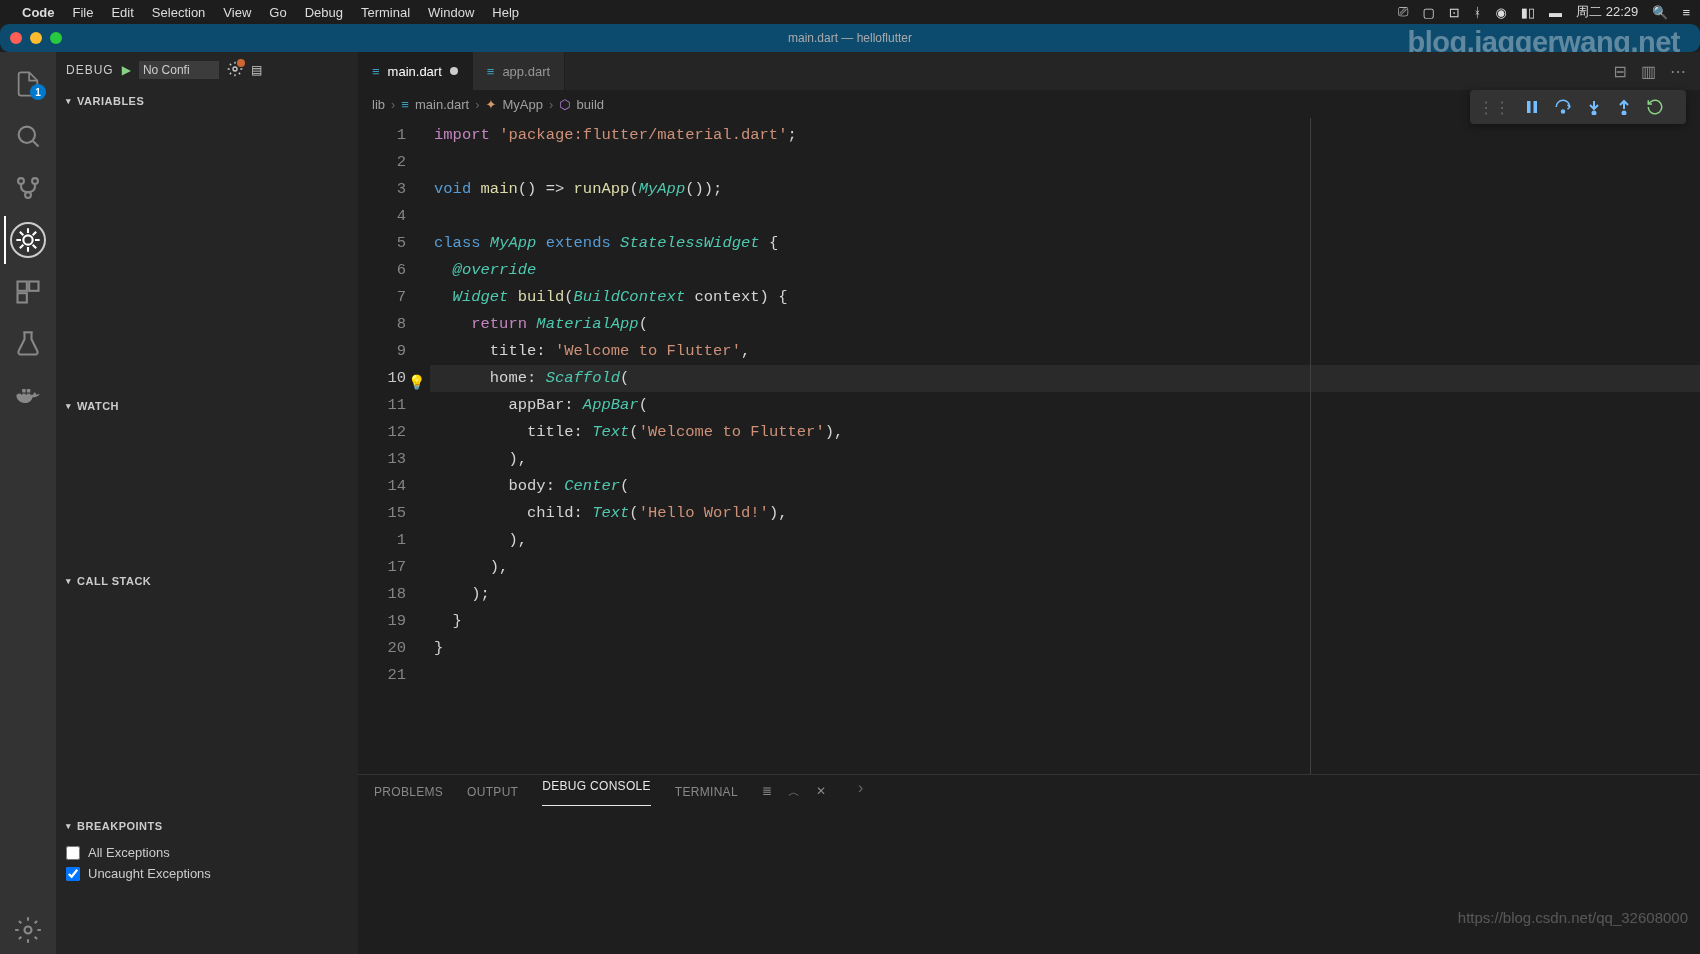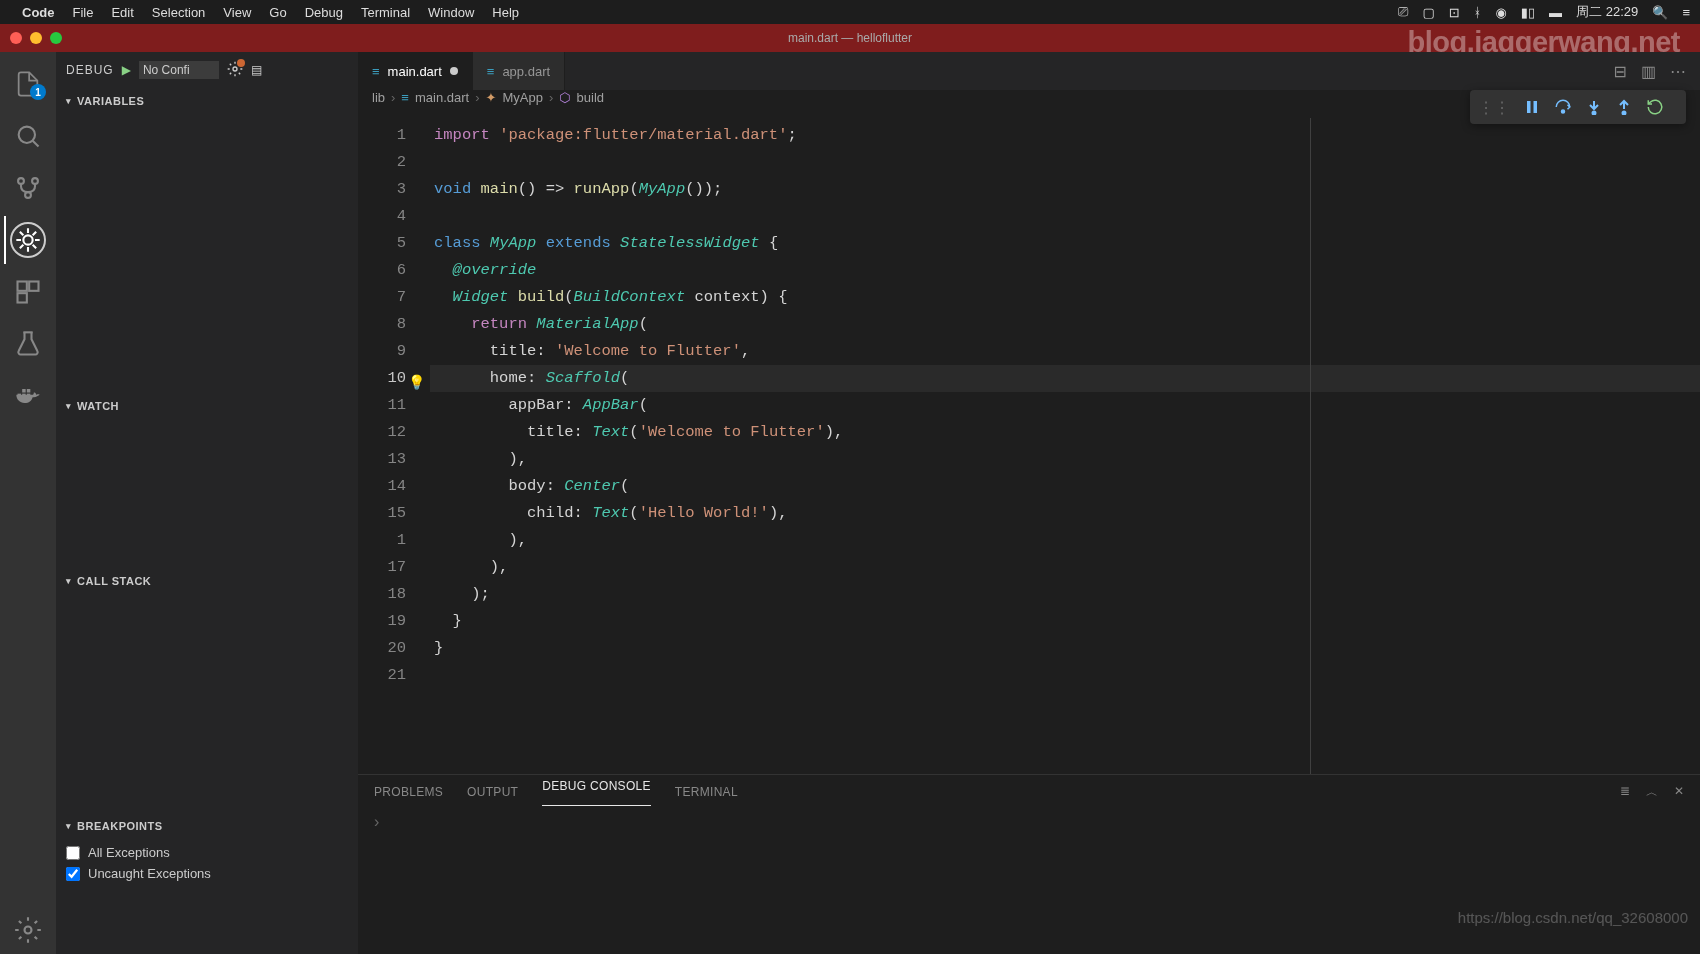--- a/index.html
+++ b/index.html
@@ -8,21 +8,21 @@
 
 .macos-menubar { height: 24px; background: rgba(30,30,30,0.95); display: flex; align-items: center; padding: 0 10px; font-size: 13px; color: #ddd; }
 .macos-menubar .apple { margin-right: 12px; }
 .macos-menubar .menu-item { margin-right: 18px; cursor: default; }
 .macos-menubar .menu-item.bold { font-weight: 600; }
 .macos-menubar .right { margin-left: auto; display: flex; align-items: center; gap: 14px; font-size: 13px; }
 .macos-menubar .right span { display: inline-flex; align-items: center; }
 
 
 .window { position: relative; height: 930px; }
-.titlebar { height: 28px; background: #7f1d1d; display: flex; align-items: center; position: relative; }
+.titlebar { height: 28px; background: #0c4a6e; display: flex; align-items: center; position: relative; border-radius: 9px; }
 .traffic { display: flex; gap: 8px; margin-left: 10px; }
 .traffic .dot { width: 12px; height: 12px; border-radius: 50%; }
 .traffic .red { background: #ff5f56; }
 .traffic .yellow { background: #ffbd2e; }
 .traffic .green { background: #27c93f; }
 .titlebar .title { position: absolute; left: 50%; transform: translateX(-50%); font-size: 12px; color: #aaa; }
 .watermark { position: absolute; right: 20px; top: 2px; font-size: 29px; font-weight: 700; color: rgba(255,255,255,0.35); letter-spacing: -0.5px; }
 
 .main-area { display: flex; height: calc(100% - 28px); }
 
@@ -57,21 +57,21 @@
 
 
 .editor-area { flex: 1; display: flex; flex-direction: column; background: #1e1e1e; position: relative; }
 .tabs-row { height: 38px; background: #252526; display: flex; align-items: stretch; }
 .tab { display: flex; align-items: center; padding: 0 14px; gap: 8px; font-size: 13px; color: #969696; background: #2d2d2d; border-right: 1px solid #1e1e1e; cursor: pointer; }
 .tab.active { background: #1e1e1e; color: #fff; }
 .tab .file-icon { color: #3b9cbc; }
 .tab .dirty { width: 8px; height: 8px; background: #ccc; border-radius: 50%; }
 .tabs-right { margin-left: auto; display: flex; align-items: center; gap: 14px; padding-right: 14px; color: #888; }
 
-.breadcrumb { height: 28px; display: flex; align-items: flex-start; padding: 0 14px; font-size: 13px; color: #a0a0a0; gap: 6px; background: #1e1e1e; }
+.breadcrumb { height: 28px; display: flex; align-items: center; padding: 0 14px; font-size: 13px; color: #a0a0a0; gap: 6px; background: #1e1e1e; }
 .breadcrumb .sep { color: #666; }
 .breadcrumb .bc-icon { color: #d19a66; }
 
 
 .debug-toolbar { position: absolute; top: 38px; right: 14px; height: 34px; background: #333333; border-radius: 4px; box-shadow: 0 2px 8px rgba(0,0,0,0.4); display: flex; align-items: center; padding: 0 8px; gap: 14px; z-index: 10; }
 .debug-toolbar .grip { color: #666; cursor: grab; }
 .debug-toolbar .dbtn { color: #75beff; cursor: pointer; display: flex; }
 .debug-toolbar .dbtn.pause { color: #75beff; }
 .debug-toolbar .dbtn.restart { color: #89d185; }
 
@@ -89,21 +89,21 @@
 .kw { color: #569cd6; }
 .kw2 { color: #c586c0; }
 .cls { color: #4ec9b0; font-style: italic; }
 .str { color: #ce9178; }
 .fn { color: #dcdcaa; }
 .ann { color: #4ec9b0; font-style: italic; }
 .punct { color: #d4d4d4; }
 .ident { color: #d4d4d4; }
 
 
-.bottom-panel { height: 180px; border-top: 1px solid #333; display: flex; flex-direction: column; background: #1e1e1e; }
+.bottom-panel { height: 180px; border-top: 1px solid #333; display: flex; flex-direction: row; background: #1e1e1e; }
 .bottom-tabs { height: 34px; display: flex; align-items: center; padding: 0 16px; gap: 24px; font-size: 12px; }
 .bottom-tabs .btab { color: #888; cursor: pointer; letter-spacing: 0.3px; }
 .bottom-tabs .btab.active { color: #e7e7e7; border-bottom: 1px solid #e7e7e7; padding-bottom: 12px; }
 .bottom-tabs .btab-right { margin-left: auto; display: flex; gap: 16px; color: #888; }
 .console-out { flex: 1; padding: 6px 16px; font-family: Menlo, Monaco, monospace; font-size: 14px; line-height: 22px; color: #ccc; white-space: pre; }
 .console-prompt { height: 26px; padding: 0 16px; color: #666; display:flex; align-items:center; }
 .watermark2 { position: absolute; right: 12px; bottom: 28px; font-size: 15px; color: rgba(255,255,255,0.25); }
 </style>
 </head>
 <body>

